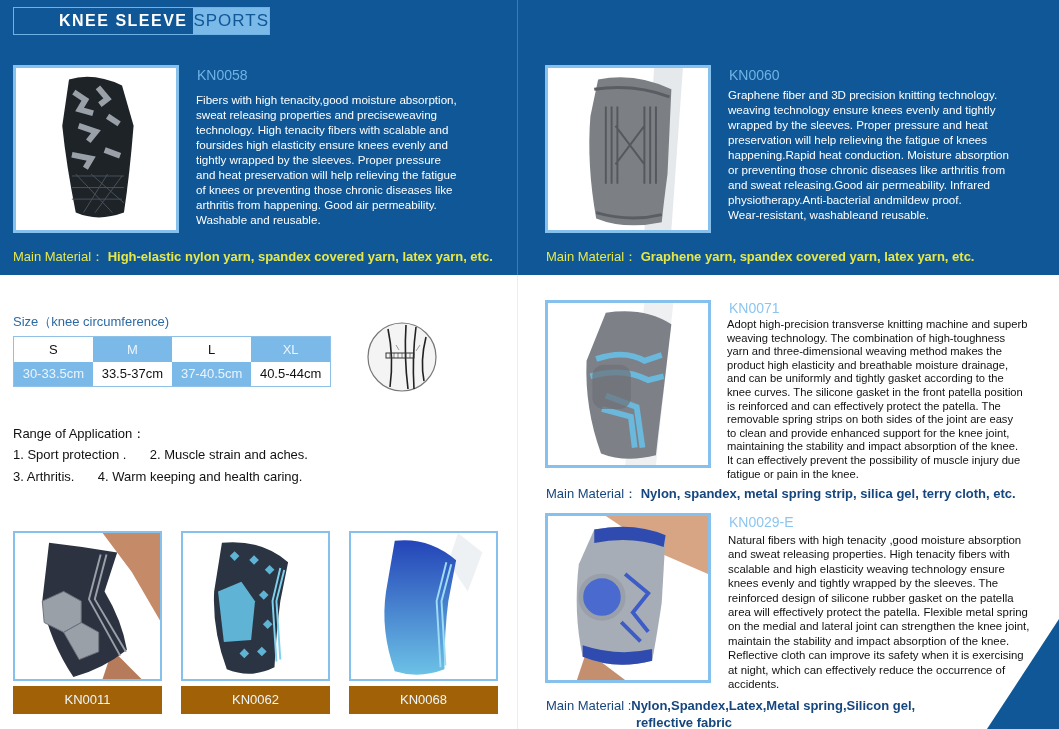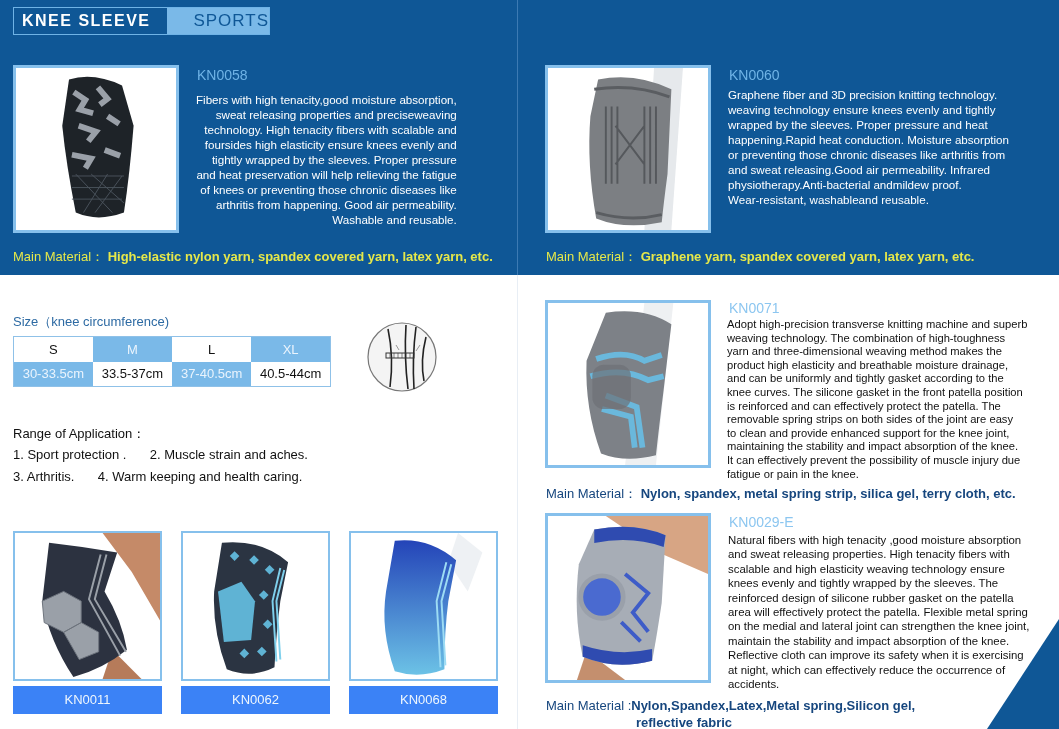--- a/index.html
+++ b/index.html
@@ -2,21 +2,21 @@
 <html><head>
 <meta charset="utf-8">
 <style>
   * { box-sizing: border-box; margin: 0; padding: 0; }
   body { width: 1059px; height: 729px; overflow: hidden; background: #ffffff; font-family: "Liberation Sans", sans-serif; position: relative; }
   .blue-band { position: absolute; left: 0; top: 0; width: 1059px; height: 275px; background: #0f5796; }
   .divider { position: absolute; left: 517px; top: 0; width: 1px; height: 729px; background: #e8eef5; }
   .blue-band .divider-top { position: absolute; left: 517px; top: 0; width: 1px; height: 275px; background: #3c7ab3; }
 
   .header-tag { position: absolute; left: 13px; top: 7px; width: 257px; height: 28px; border: 1px solid #6fb3e6; display: flex; }
-  .header-tag .t1 { width: 153px; color: #ffffff; font-size: 16px; letter-spacing: 1.5px; font-weight: bold; line-height: 26px; padding-left: 8px; }
+  .header-tag .t1 { width: 153px; color: #ffffff; font-size: 16px; letter-spacing: 1.5px; font-weight: bold; line-height: 26px; padding-left: 8px; margin-left: 37px; }
   .header-tag .t2 { flex: 1; background: #7ab9e8; color: #0f5796; font-size: 17px; letter-spacing: 1px; line-height: 26px; text-align: right; }
 
   .prod-img { position: absolute; background: #ffffff; border: 3px solid #86c0ec; overflow: hidden; }
   .prod-img svg { width: 100%; height: 100%; display: block; }
 
   .code { position: absolute; font-size: 14px; color: #6fb3e6; }
   .code.light { color: #8cc6f0; }
   .desc { position: absolute; font-size: 11.6px; line-height: 15px; }
   .desc.white { color: #ffffff; }
   .desc.black { color: #111111; font-size: 11.2px; line-height: 13.6px; }
@@ -33,21 +33,21 @@
   .size-table td.w { background: #ffffff; color: #111; }
   .size-table td.b { background: #7ab9e8; color: #eaf4fd; }
 
   .knee-icon { position: absolute; left: 366px; top: 321px; width: 72px; height: 72px; }
 
   .range-title { position: absolute; left: 13px; top: 425px; font-size: 13px; color: #111; }
   .range-row { position: absolute; left: 13px; font-size: 13px; color: #111; }
 
   .thumb { position: absolute; top: 531px; width: 149px; height: 150px; border: 2px solid #86c0ec; background: #fff; overflow: hidden; }
   .thumb svg { width: 100%; height: 100%; display: block; }
-  .thumb-label { position: absolute; top: 686px; width: 149px; height: 28px; background: #3b82f6; color: #eef6fd; font-size: 13px; text-align: center; line-height: 28px; }
+  .thumb-label { position: absolute; top: 686px; width: 149px; height: 28px; background: #a16207; color: #eef6fd; font-size: 13px; text-align: center; line-height: 28px; }
 
   .corner { position: absolute; right: 0; bottom: 0; width: 100px; height: 110px; }
 </style>
 </head>
 <body>
 
 <div class="blue-band">
   <div class="divider-top"></div>
 </div>
 <div class="divider" style="top:275px;height:454px;"></div>
@@ -58,21 +58,21 @@
 </div>
 
 <div class="prod-img" style="left:13px;top:65px;width:166px;height:168px;">
   <svg viewBox="0 0 166 168">
     <path d="M55 12 Q80 4 110 18 L122 60 Q118 110 112 150 Q85 160 62 150 Q52 100 48 60 Z" fill="#1e2328"></path>
     <path d="M60 25 l12 8 l-6 10 l14 4 M85 20 l10 12 l-8 6 M65 60 l18 6 l-8 10 M95 50 l12 8 M58 90 l20 4 l-6 10 M92 85 l16 6" stroke="#9aa0a8" stroke-width="6" fill="none"></path>
     <path d="M58 112 L112 112 M58 124 L112 124 M58 136 L110 136 M62 110 L100 150 M78 110 L112 140 M95 110 L70 150 M110 112 L82 150" stroke="#4a525c" stroke-width="1"></path>
   </svg>
 </div>
 <div class="code" style="left:197px;top:67px;">KN0058</div>
-<div class="desc white" style="left:196px;top:92px;text-align:right;">
+<div class="desc white" style="left:196px;top:92px;">
   <div>Fibers with high tenacity,good moisture absorption,</div>
   <div>sweat releasing properties and preciseweaving</div>
   <div>technology. High tenacity fibers with scalable and</div>
   <div>foursides high elasticity ensure knees evenly and</div>
   <div>tightly wrapped by the sleeves. Proper pressure</div>
   <div>and heat preservation will help relieving the fatigue</div>
   <div>of knees or preventing those chronic diseases like</div>
   <div>arthritis from happening. Good air permeability.</div>
   <div>Washable and reusable.</div>
 </div>
@@ -87,20 +87,21 @@
     <path d="M52 12 Q90 4 128 22 L124 110 Q120 140 118 160 Q80 168 50 156 Q40 100 44 50 Z" fill="#7c7f83"></path>
     <path d="M48 22 Q90 16 126 30 M50 150 Q85 160 118 152" stroke="#5a5d61" stroke-width="3" fill="none"></path>
     <path d="M60 40 L60 120 M66 40 L66 120 M72 40 L72 120 M100 40 L100 120 M106 40 L106 120 M112 40 L112 120 M70 60 L100 100 M100 60 L70 100" stroke="#55585c" stroke-width="2"></path>
   </svg>
 </div>
 <div class="code" style="left:729px;top:67px;">KN0060</div>
 <div class="desc white" style="left:728px;top:87px;">
   <div>Graphene fiber and 3D precision knitting technology.</div>
   <div>weaving technology ensure knees evenly and tightly</div>
   <div>wrapped by the sleeves. Proper pressure and heat</div>
+  <div>preservation will help relieving the fatigue of knees</div>
   <div>happening.Rapid heat conduction. Moisture absorption</div>
   <div>or preventing those chronic diseases like arthritis from</div>
   <div>and sweat releasing.Good air permeability. Infrared</div>
   <div>physiotherapy.Anti-bacterial andmildew proof.</div>
   <div>Wear-resistant, washableand reusable.</div>
 </div>
 <div class="material yellow" style="left:546px;top:248px;">
   <span class="lbl">Main Material：</span>
   <span>Graphene yarn, spandex covered yarn, latex yarn, etc.</span>
 </div>

